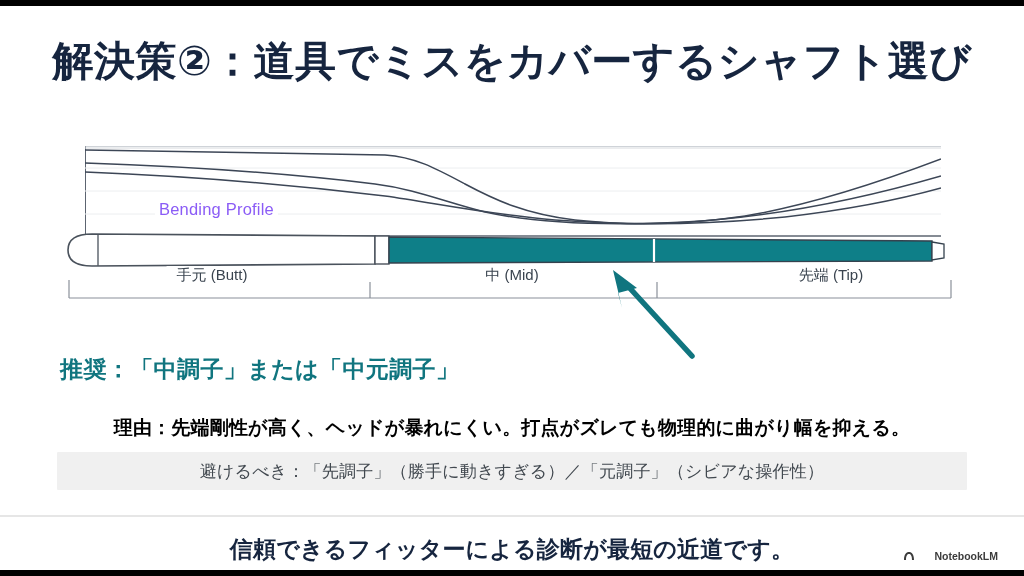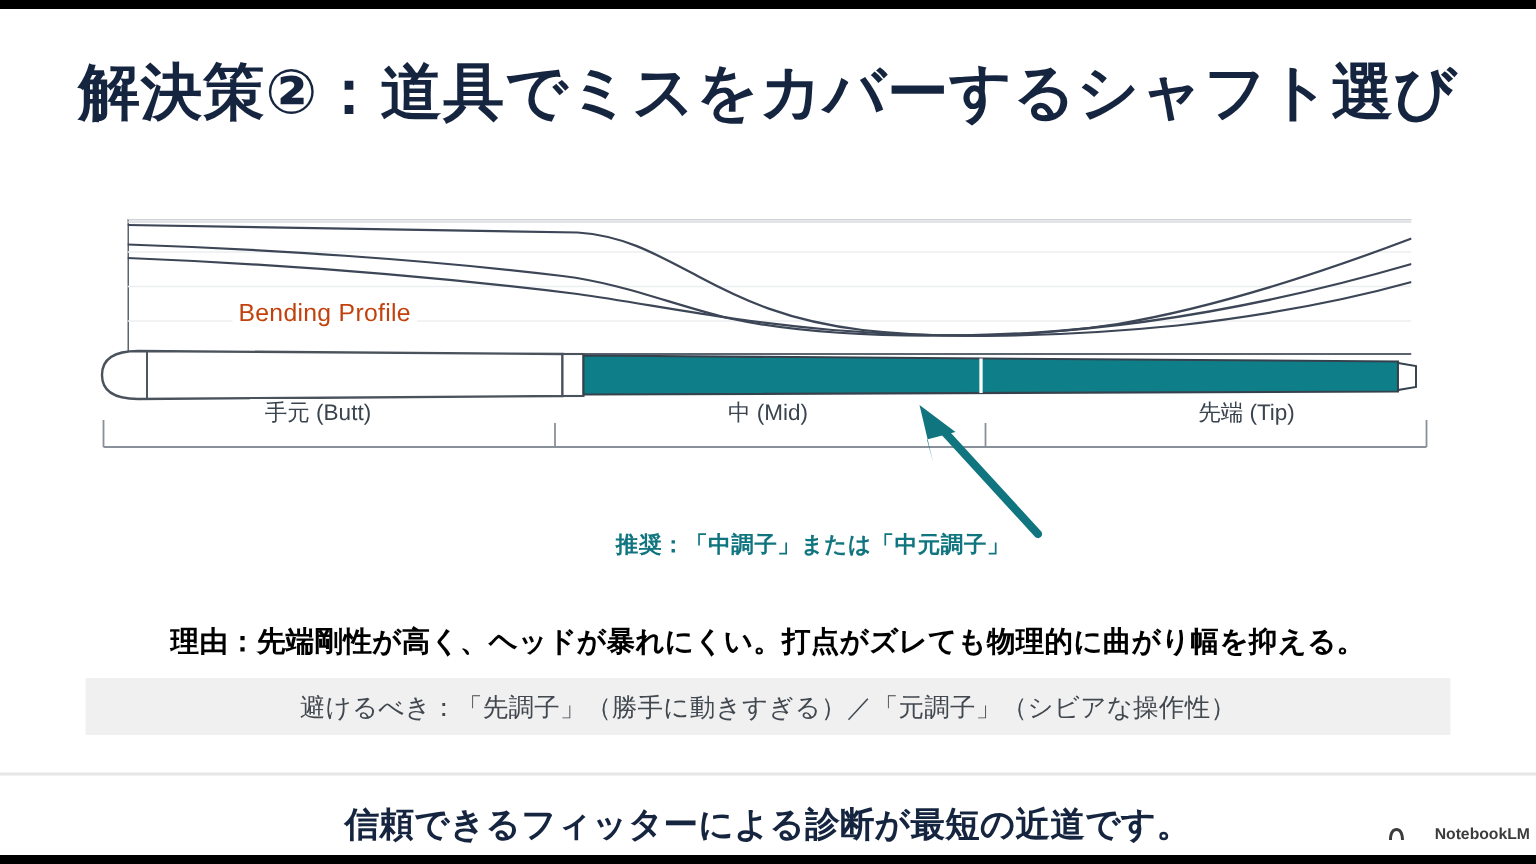--- a/index.html
+++ b/index.html
@@ -36,21 +36,21 @@
   }
   .chart-frame{
     position:absolute;left:0;top:0;width:856px;height:92px;
     border-left:1.6px solid #5c6470;
     border-top:1px solid #cfd3d8;
     box-sizing:border-box;
   }
   .chart-svg{position:absolute;left:0;top:0;}
   .chart-label{
     position:absolute;left:70px;top:54px;
-    font-size:16.5px;color:#c2410c;
+    font-size:16.5px;color:#8b5cf6;
     letter-spacing:0.2px;
     background:#ffffff;
     padding:0 4px;
   }
 
   
   .shaft-wrap{position:absolute;left:60px;top:232px;width:900px;height:40px;}
 
   
   .ruler-wrap{position:absolute;left:60px;top:276px;width:900px;height:36px;}
@@ -59,22 +59,22 @@
     font-size:15px;color:#3a444f;
     background:#ffffff;padding:0 10px;
     white-space:nowrap;
     transform:translateX(-50%);
   }
 
   
   .arrow-svg{position:absolute;left:596px;top:262px;}
   .recommend{
     position:absolute;left:0;top:354px;width:1024px;
-    text-align:center;
-    font-size:15px;font-weight:700;
+    text-align:left;
+    font-size:23px;font-weight:700;
     color:#10757f;
     letter-spacing:0.4px;
     white-space:nowrap;
   }
   .recommend .rec-inner{padding-left:60px;}
 
   
   .reason{
     position:absolute;left:0;top:415px;width:1024px;
     text-align:center;
@@ -99,21 +99,21 @@
   .footer-divider{
     position:absolute;left:0;top:515px;width:1024px;height:1.5px;background:#e6e6e6;
   }
   .footer-text{
     position:absolute;left:0;top:534px;width:1024px;
     text-align:center;
     font-size:23px;font-weight:700;color:#16253f;
     letter-spacing:0.2px;white-space:nowrap;
   }
   .brand{
-    position:absolute;right:4px;top:550px;
+    position:absolute;right:26px;top:550px;
     display:flex;align-items:center;gap:19px;
     color:#3c3c3c;font-size:10.5px;font-weight:600;
   }
   .brand-label{line-height:1;}
 </style>
 </head>
 <body>
 
 <div class="slide">
 

